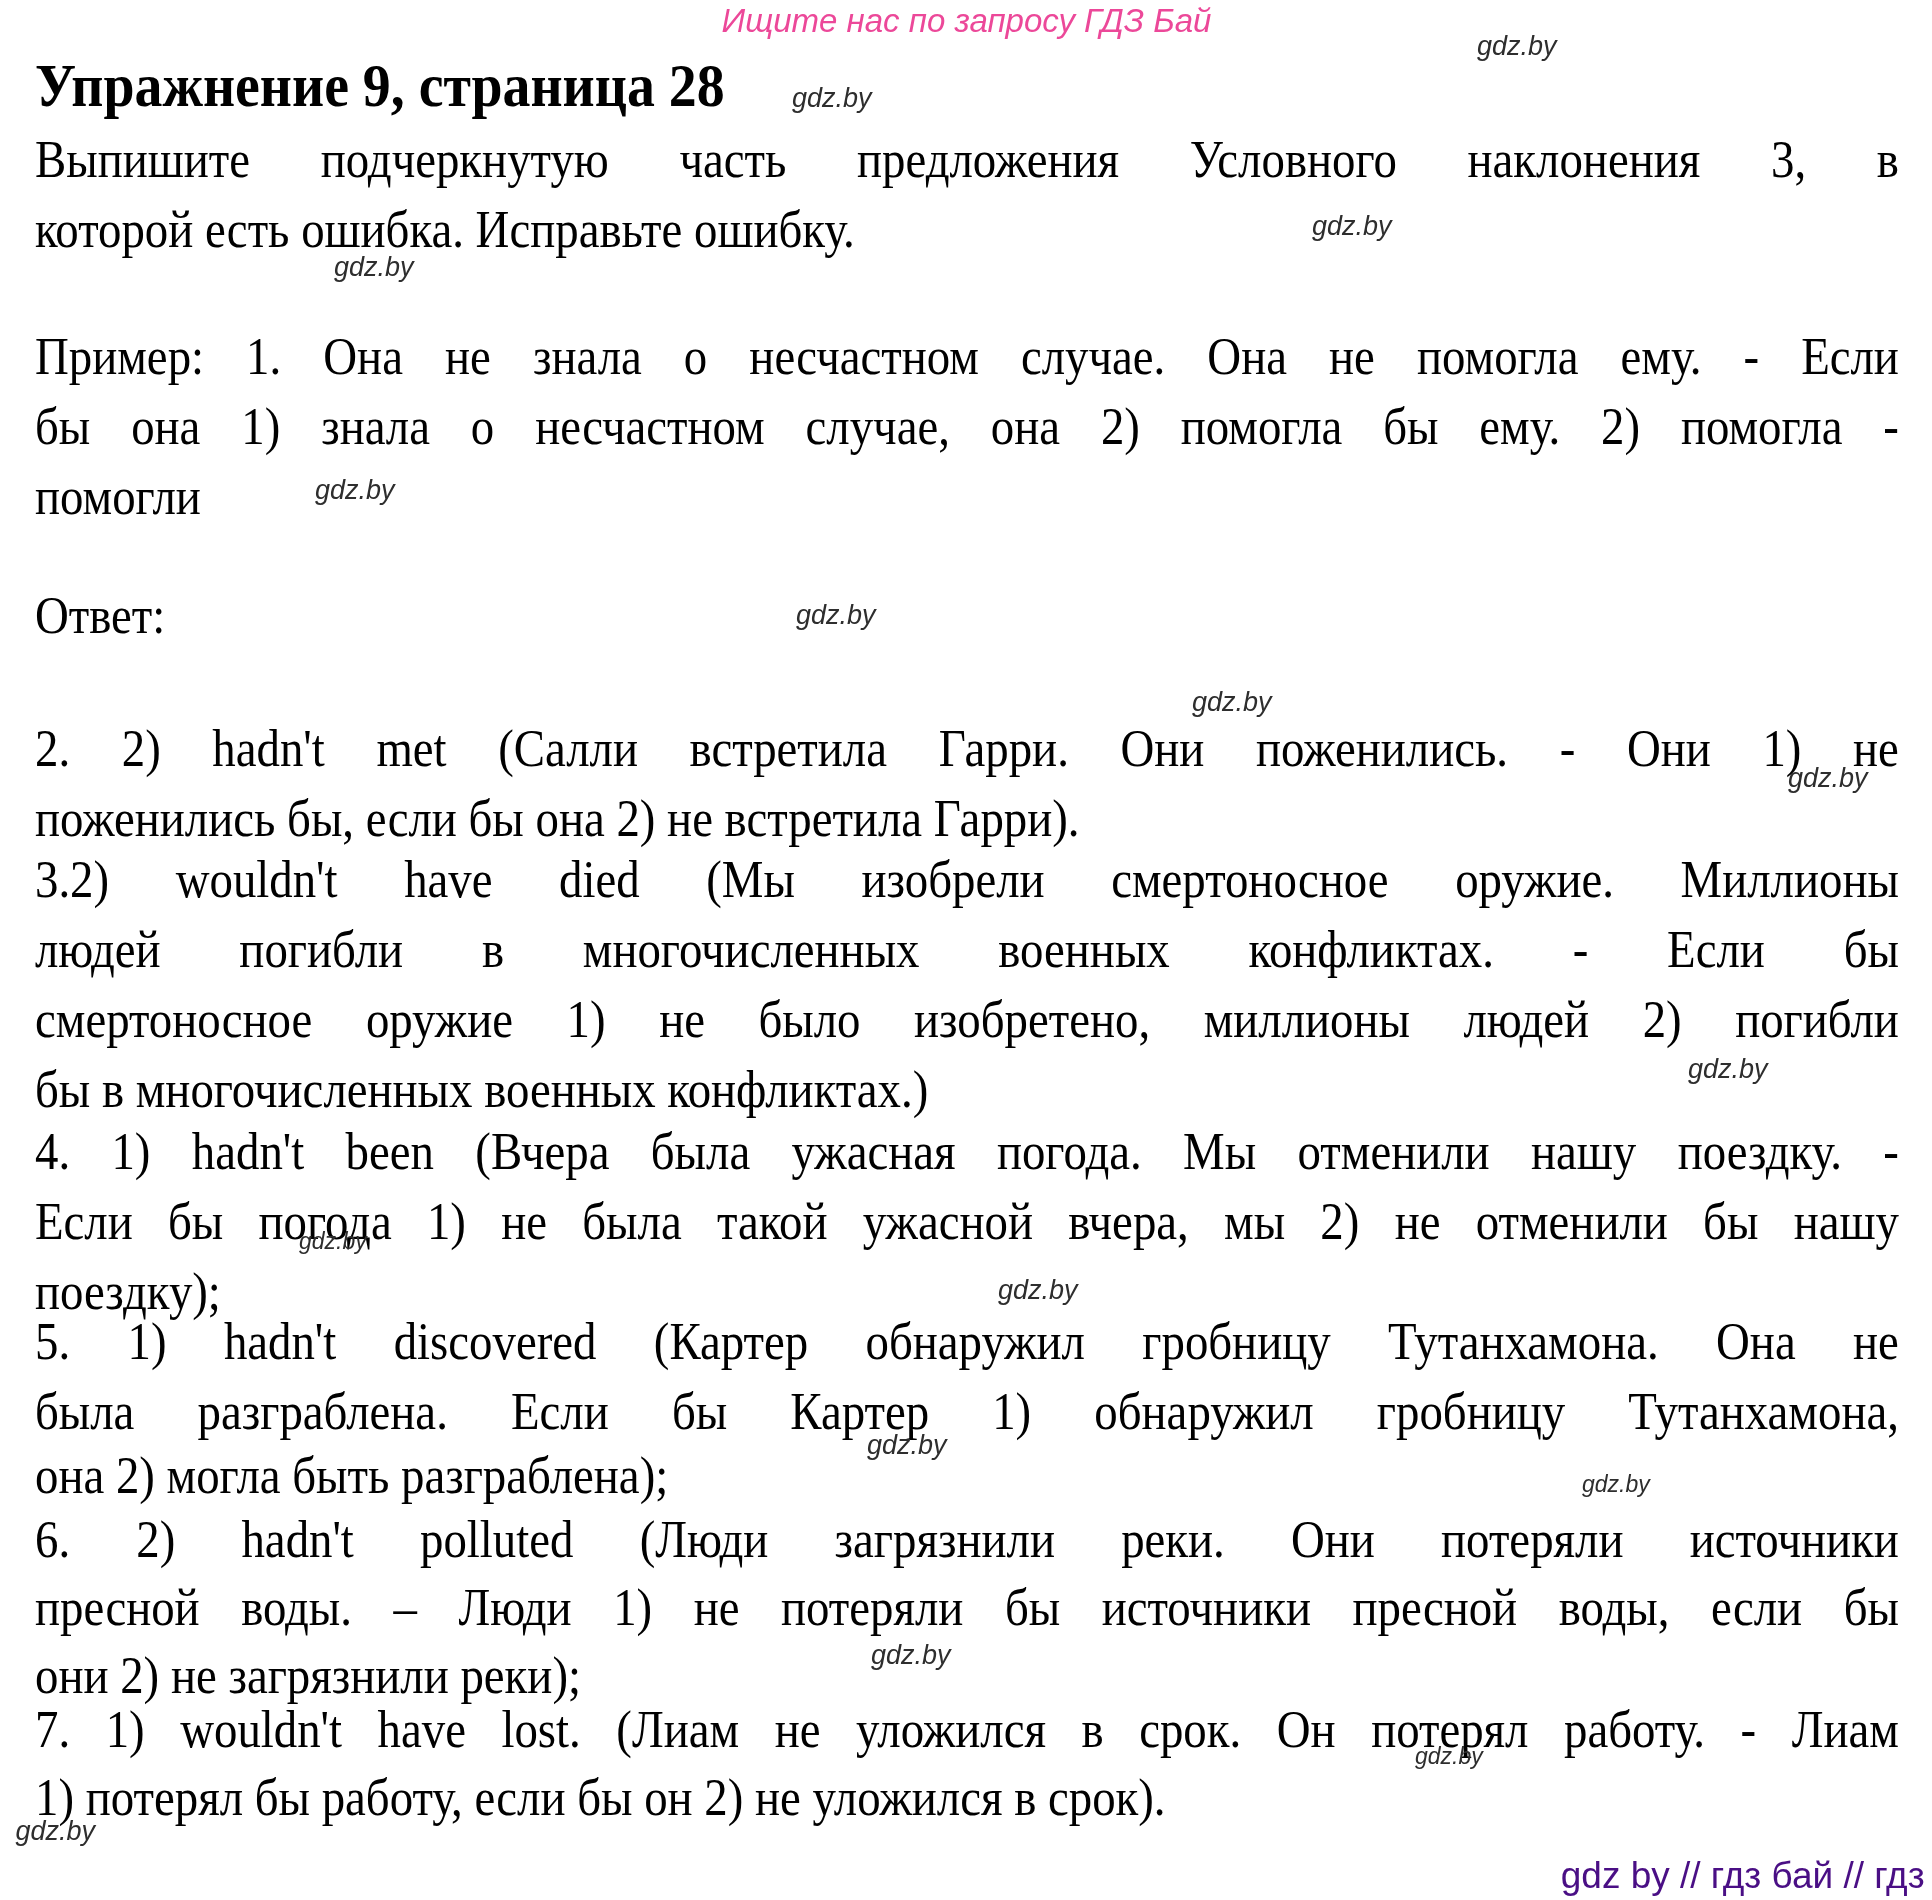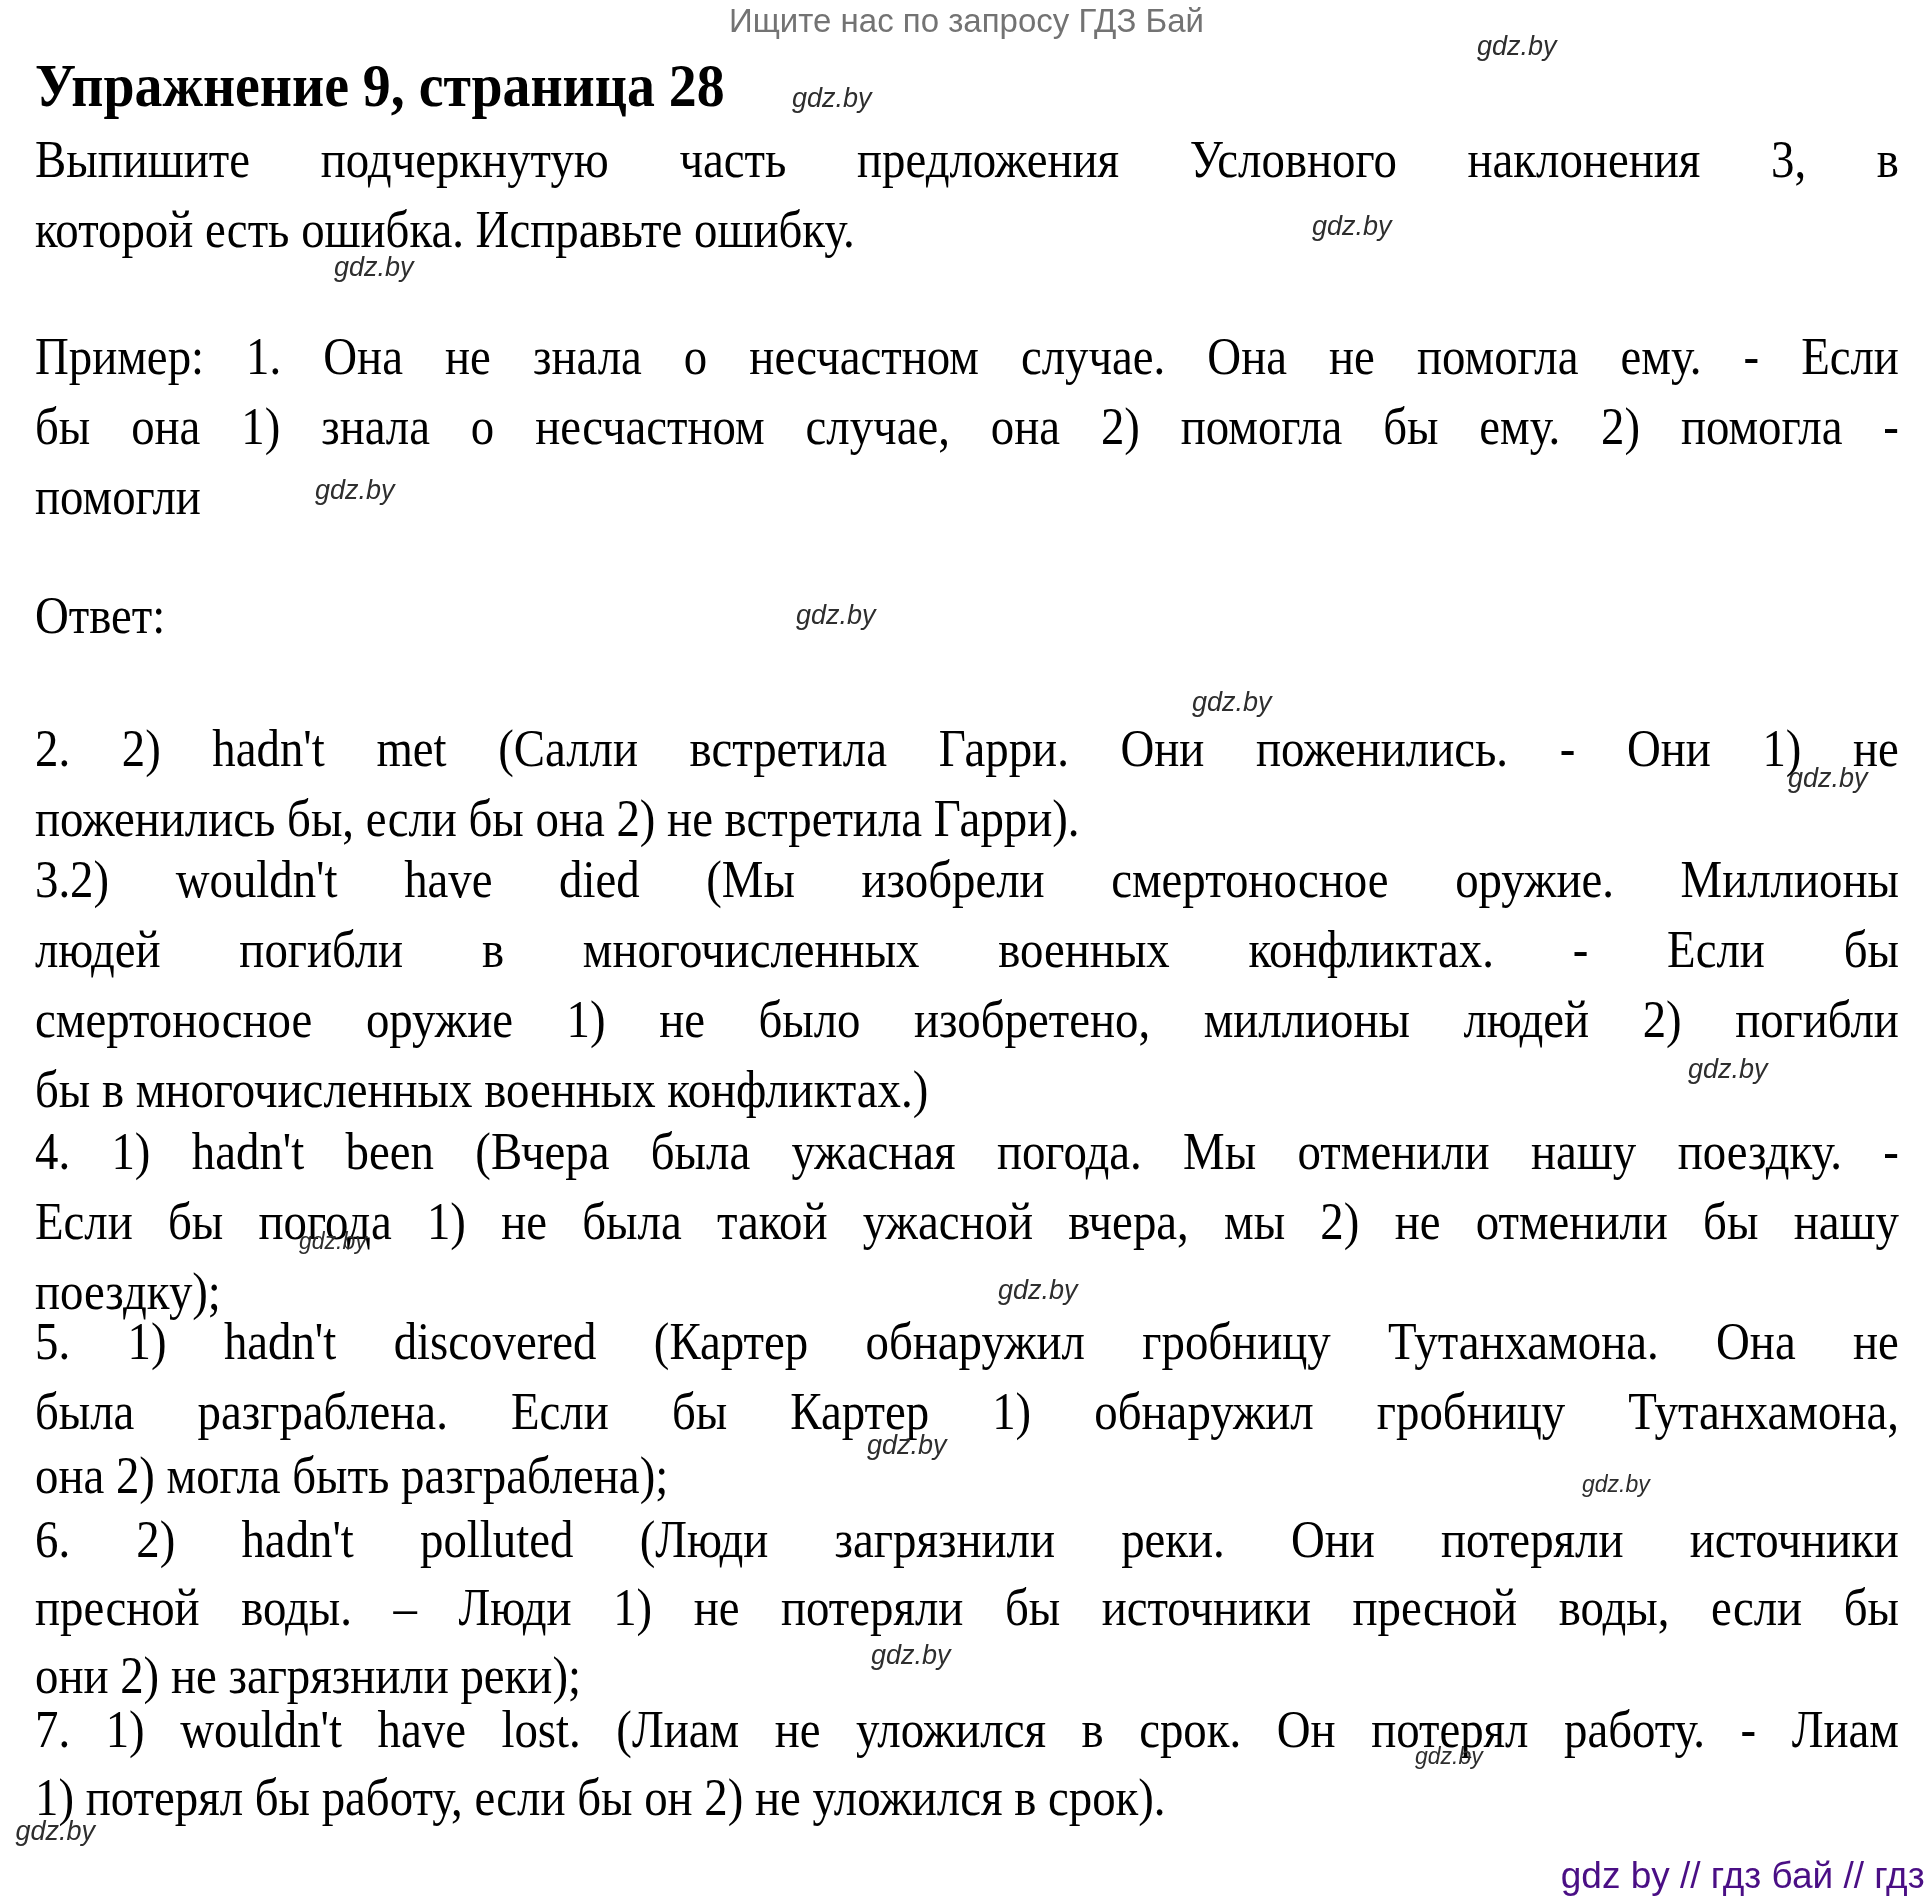--- a/index.html
+++ b/index.html
@@ -56,21 +56,21 @@
     font-family:"Liberation Sans",sans-serif;
     font-size:37px;
     margin-left:41px;
   }
 </style>
 </head>
 <body>
 
 <div id="page">
 
-  <div id="banner" style="color: #737373;">Ищите нас по запросу ГДЗ Бай</div>
+  <div id="banner" style="color: #ec4899; font-style: italic;">Ищите нас по запросу ГДЗ Бай</div>
 
   <div id="textlayer">
     <div id="doc-title">Упражнение 9, страница 28</div>
 
   <div class="tline j" style="top: 126px; color: rgb(0, 0, 0);">Выпишите подчеркнутую часть предложения Условного наклонения 3, в</div>
       <div class="tline" style="top: 196px; color: rgb(0, 0, 0);">которой есть ошибка. Исправьте ошибку.</div>
       <div class="tline j" style="top: 323px; color: rgb(0, 0, 0);">Пример: 1. Она не знала о несчастном случае. Она не помогла ему. - Если</div>
       <div class="tline j" style="top: 393px; color: rgb(0, 0, 0);">бы она 1) знала о несчастном случае, она 2) помогла бы ему. 2) помогла -</div>
       <div class="tline" style="top: 463px; color: rgb(0, 0, 0);">помогли</div>
       <div class="tline" style="top: 582px; color: rgb(0, 0, 0);">Ответ:</div>

